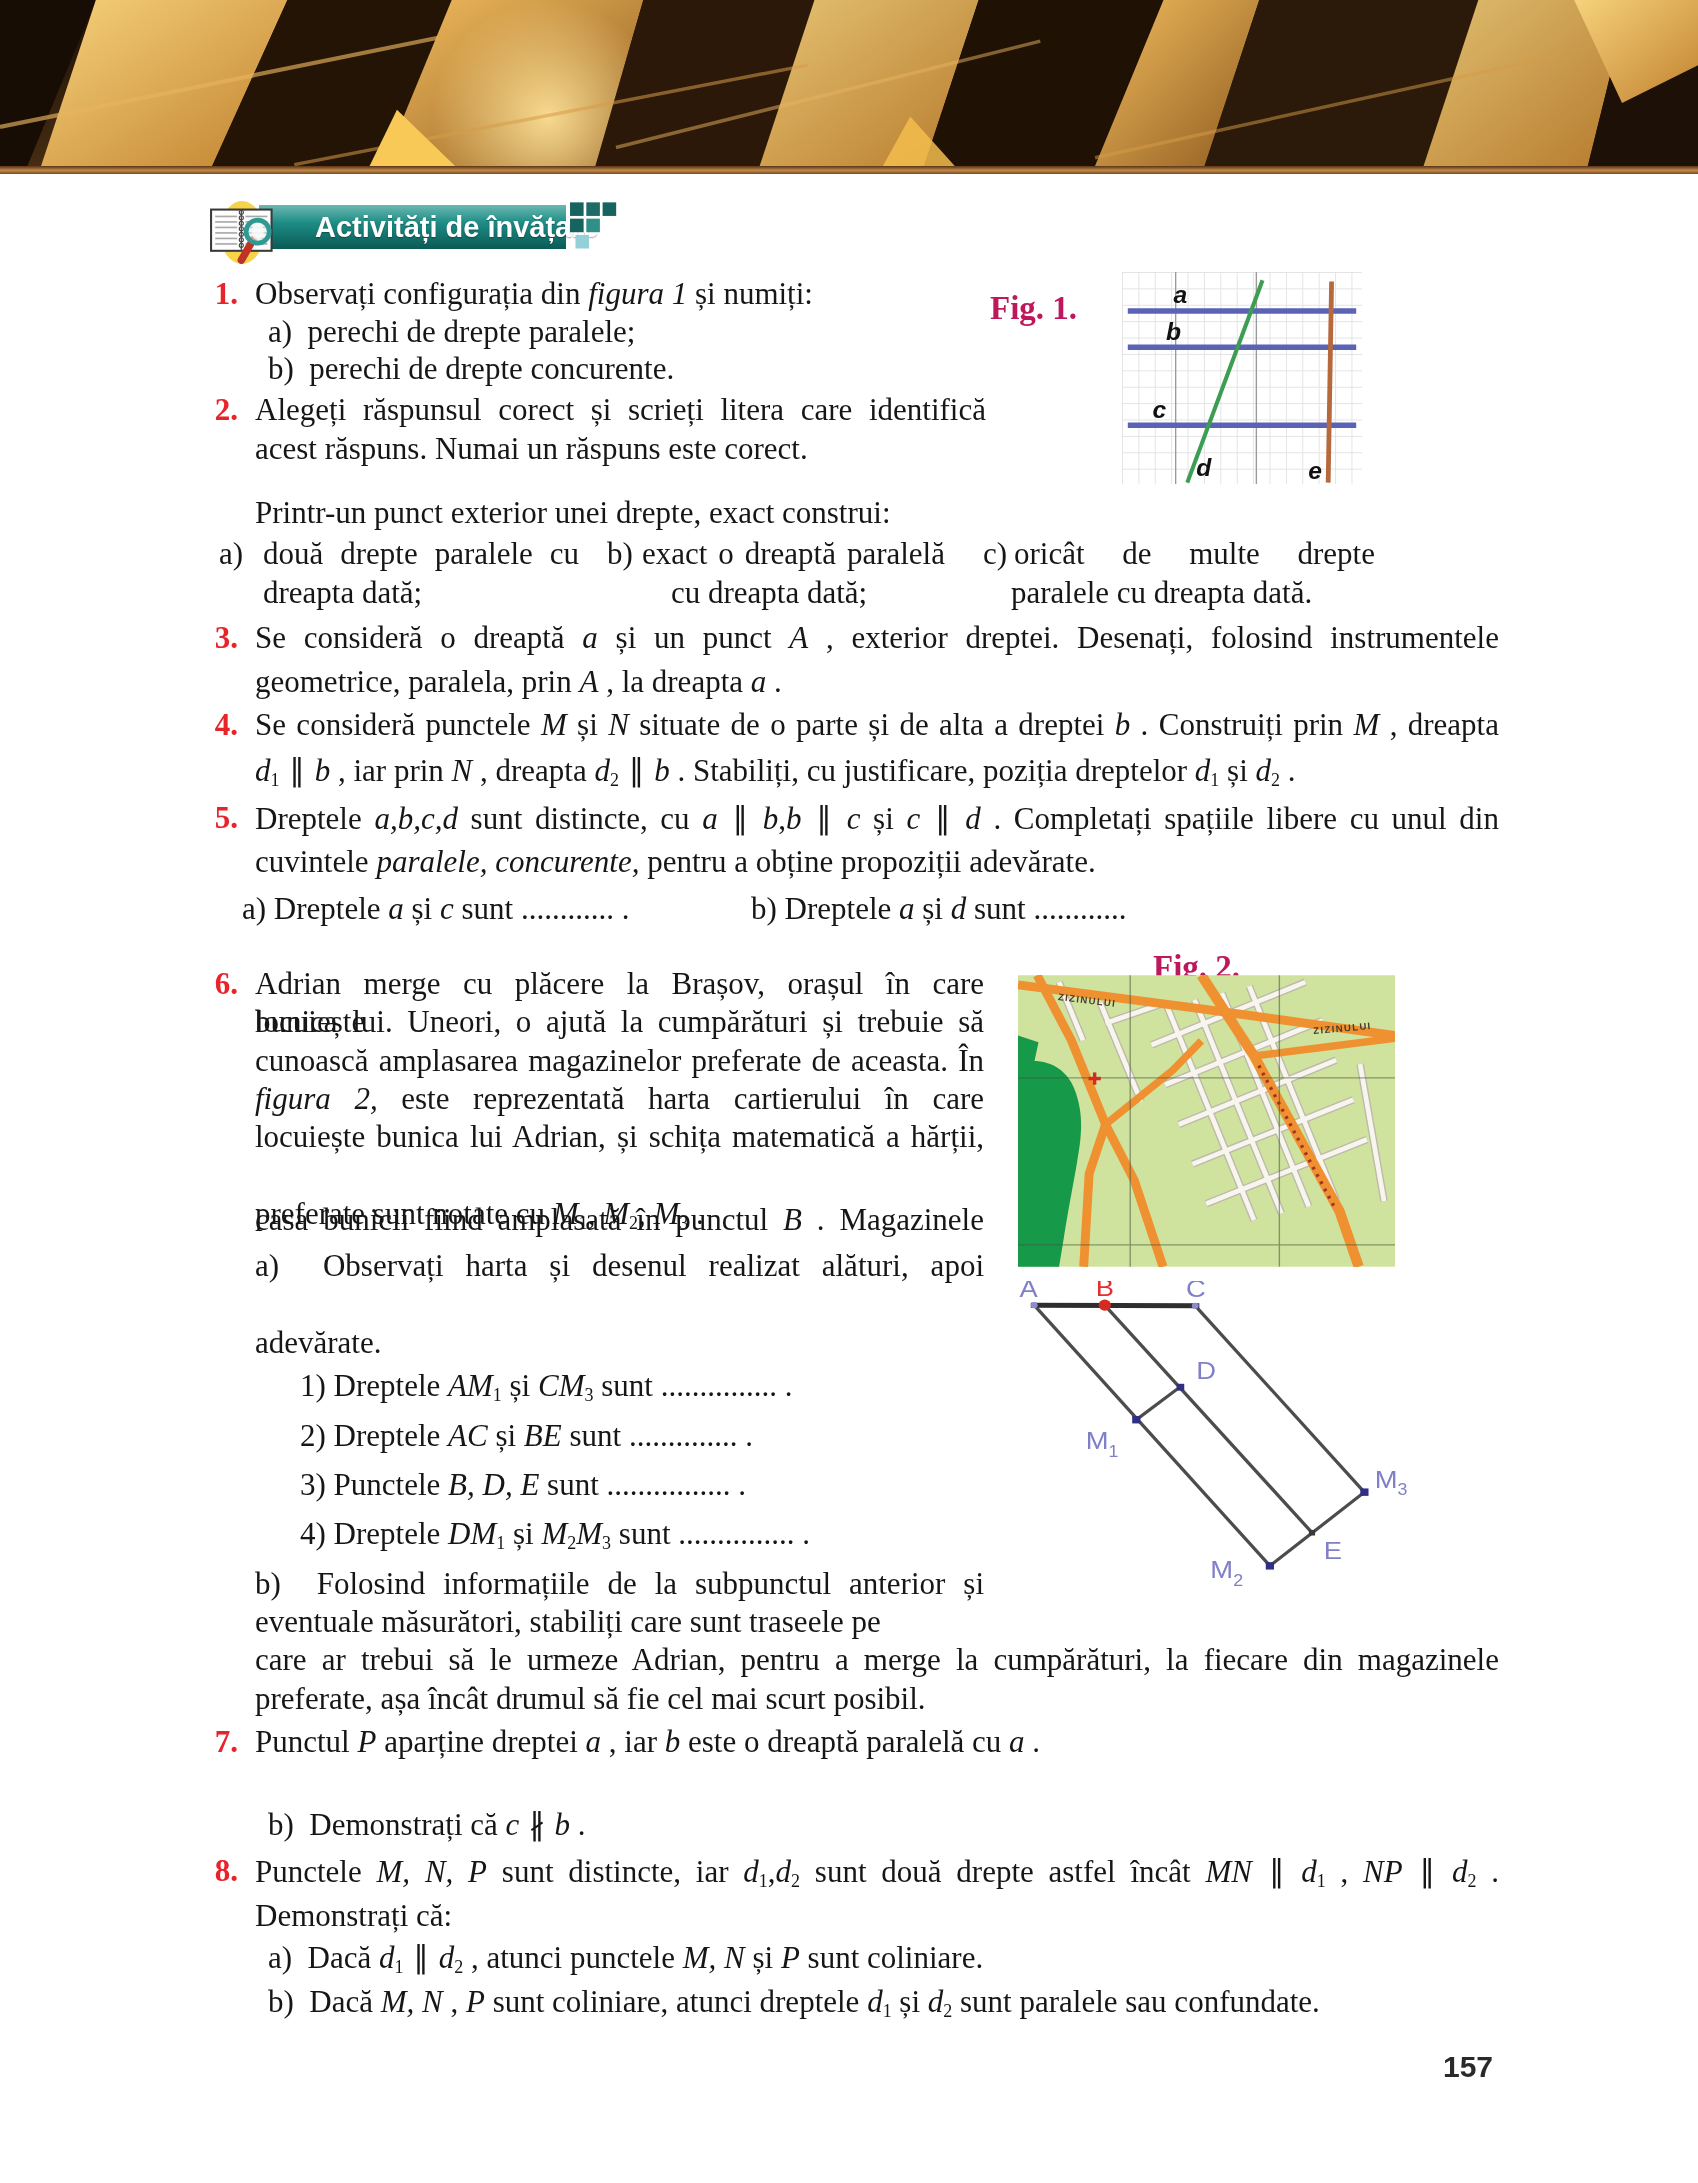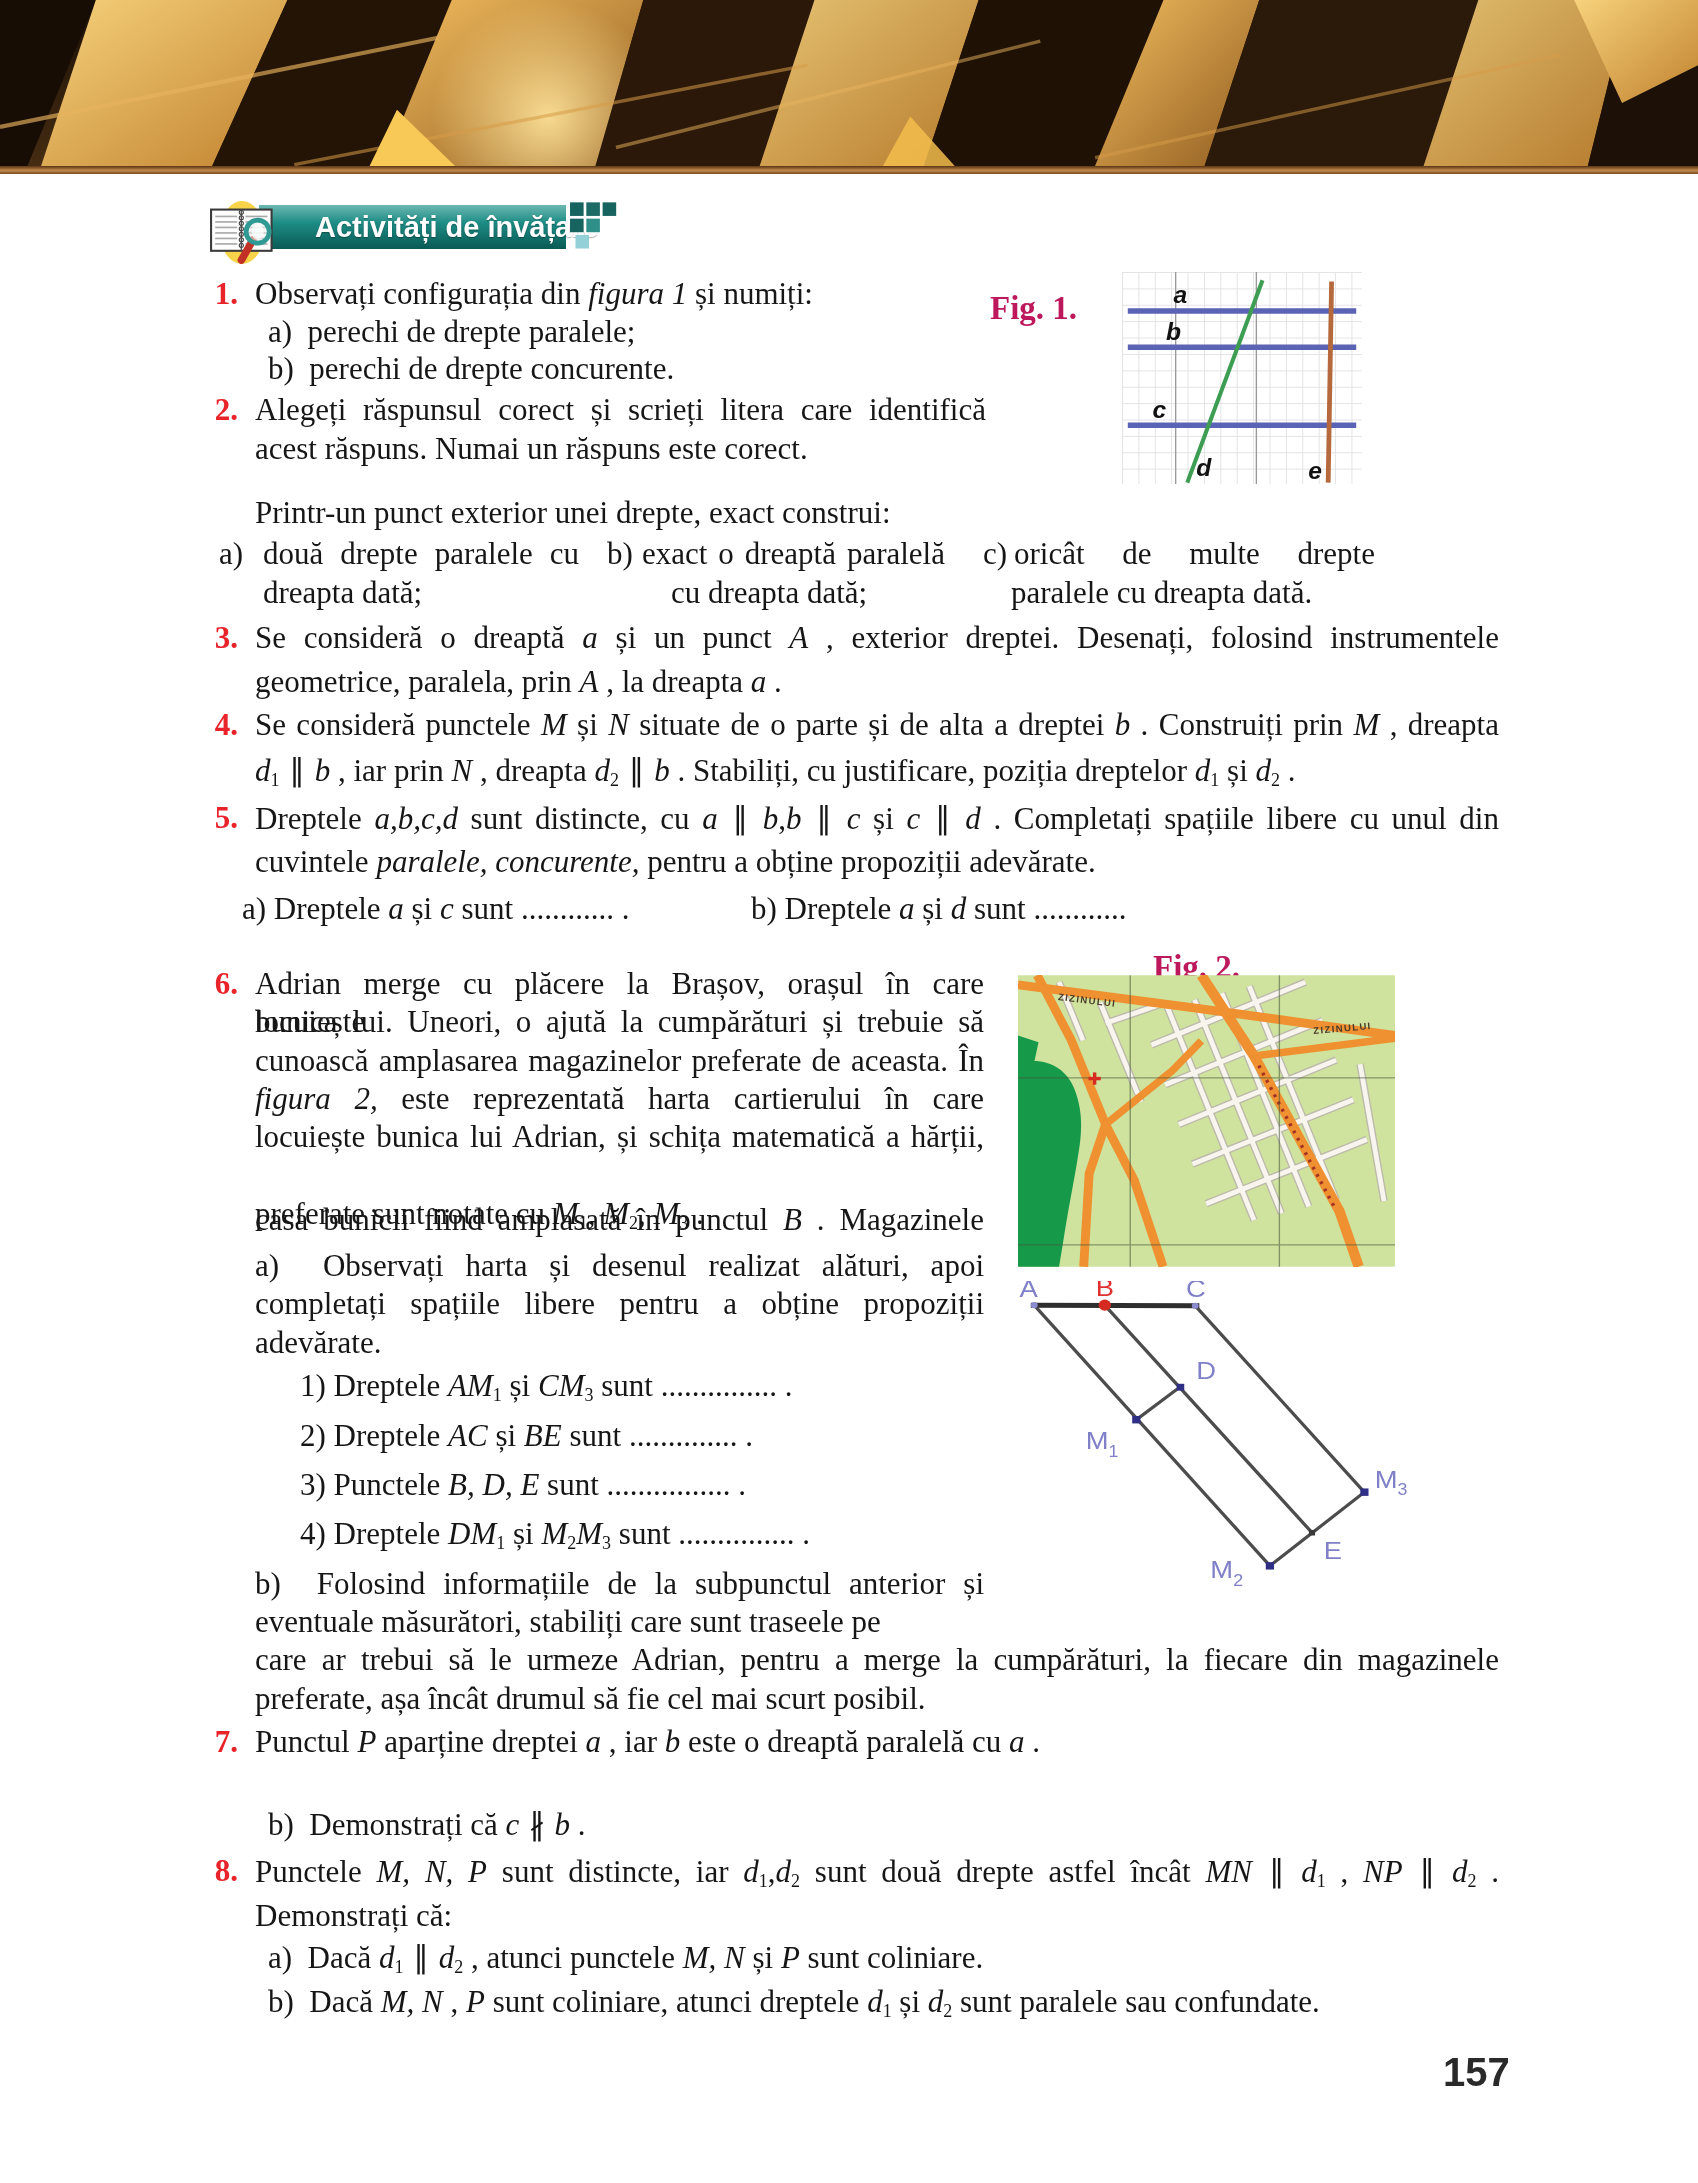--- a/index.html
+++ b/index.html
@@ -10,21 +10,21 @@
   .t{position:absolute;font-size:31px;line-height:38px;white-space:nowrap;}
   .just{white-space:normal;text-align:justify;text-align-last:justify;}
   .num{position:absolute;width:44px;text-align:right;color:#e8232a;font-weight:bold;
        font-size:31px;line-height:38px;}
   .rt-i{font-style:italic;}
   .rt-sub{font-size:0.58em;font-style:normal;vertical-align:-0.26em;}
   .rt-sym{font-family:"DejaVu Sans",sans-serif;font-style:normal;}
   .figlabel{position:absolute;font-family:Liberation Serif, serif;font-weight:bold;
             font-size:33px;color:#be185d;}
   .pagenum{position:absolute;left:1443px;top:2050px;font-family:"Liberation Sans",sans-serif;
-           font-weight:bold;font-size:40px;color:#2a2a2a;}
+           font-weight:bold;font-size:30px;color:#2a2a2a;}
   
   .badge-banner{position:absolute;left:259px;top:205px;width:307px;height:44px;
     background:linear-gradient(180deg,#6cb8b1 0%,#1d8d85 40%,#0a5a55 100%);
     display:flex;align-items:center;}
   .badge-banner span{padding-left:56px;color:#ffffff;font-family:"Liberation Sans",sans-serif;
     font-weight:bold;font-size:29px;text-shadow:0 1.4px 1.4px rgba(0,0,0,.35);white-space:nowrap;}
   .badge-circle{position:absolute;left:220px;top:201px;width:44px;height:63px;
     background:#f6d348;border-radius:50%;}
   .photo-strip{position:absolute;left:0;top:166px;width:1698px;height:8.2px;
     background:linear-gradient(180deg,#5a3414,#c08a4a 55%,#7a4a22);}
@@ -285,21 +285,20 @@
 
   <div class="num" style="left:194px;top:965px;">6.</div>
   <div class="t just" style="left:255px;top:965px;width:729px;">Adrian merge cu plăcere la Brașov, orașul în care locuiește</div>
   <div class="t just" style="left:255px;top:1003px;width:729px;">bunica lui. Uneori, o ajută la cumpărături și trebuie să</div>
   <div class="t just" style="left:255px;top:1042px;width:729px;">cunoască amplasarea magazinelor preferate de aceasta. În</div>
   <div class="t just" style="left:255px;top:1080px;width:729px;"><span class="rt-i">figura 2,</span> este reprezentată harta cartierului în care</div>
   <div class="t just" style="left:255px;top:1118px;width:729px;">locuiește bunica lui Adrian, și schița matematică a hărții,</div>
   <div class="t just" style="left:255px;top:1157px;width:729px;margin-top:44px;">casa bunicii fiind amplasată în punctul <span class="rt-i">B</span> . Magazinele</div>
   <div class="t" style="left:255px;top:1195px;">preferate sunt notate cu <span class="rt-i">M</span><span class="rt-sub">1</span>, <span class="rt-i">M</span><span class="rt-sub">2</span>, <span class="rt-i">M</span><span class="rt-sub">3</span> .</div>
   <div class="t just" style="left:255px;top:1247px;width:729px;">a)&nbsp; Observați harta și desenul realizat alături, apoi</div>
-  <div class="t just" style="left:255px;top:1285px;width:729px;">completați spațiile libere pentru a obține propoziții</div>
   <div class="t" style="left:255px;top:1324px;">adevărate.</div>
   <div class="t" style="left:300px;top:1367px;">1) Dreptele <span class="rt-i">AM</span><span class="rt-sub">1</span> și <span class="rt-i">CM</span><span class="rt-sub">3</span> sunt ............... .</div>
   <div class="t" style="left:300px;top:1417px;">2) Dreptele <span class="rt-i">AC</span> și <span class="rt-i">BE</span> sunt .............. .</div>
   <div class="t" style="left:300px;top:1466px;">3) Punctele <span class="rt-i">B, D, E</span> sunt ................ .</div>
   <div class="t" style="left:300px;top:1515px;">4) Dreptele <span class="rt-i">DM</span><span class="rt-sub">1</span> și <span class="rt-i">M</span><span class="rt-sub">2</span><span class="rt-i">M</span><span class="rt-sub">3</span> sunt ............... .</div>
   <div class="t just" style="left:255px;top:1565px;width:729px;">b)&nbsp; Folosind informațiile de la subpunctul anterior și</div>
   <div class="t" style="left:255px;top:1603px;">eventuale măsurători, stabiliți care sunt traseele pe</div>
   <div class="t just" style="left:255px;top:1641px;width:1244px;">care ar trebui să le urmeze Adrian, pentru a merge la cumpărături, la fiecare din magazinele</div>
   <div class="t" style="left:255px;top:1680px;">preferate, așa încât drumul să fie cel mai scurt posibil.</div>
 

